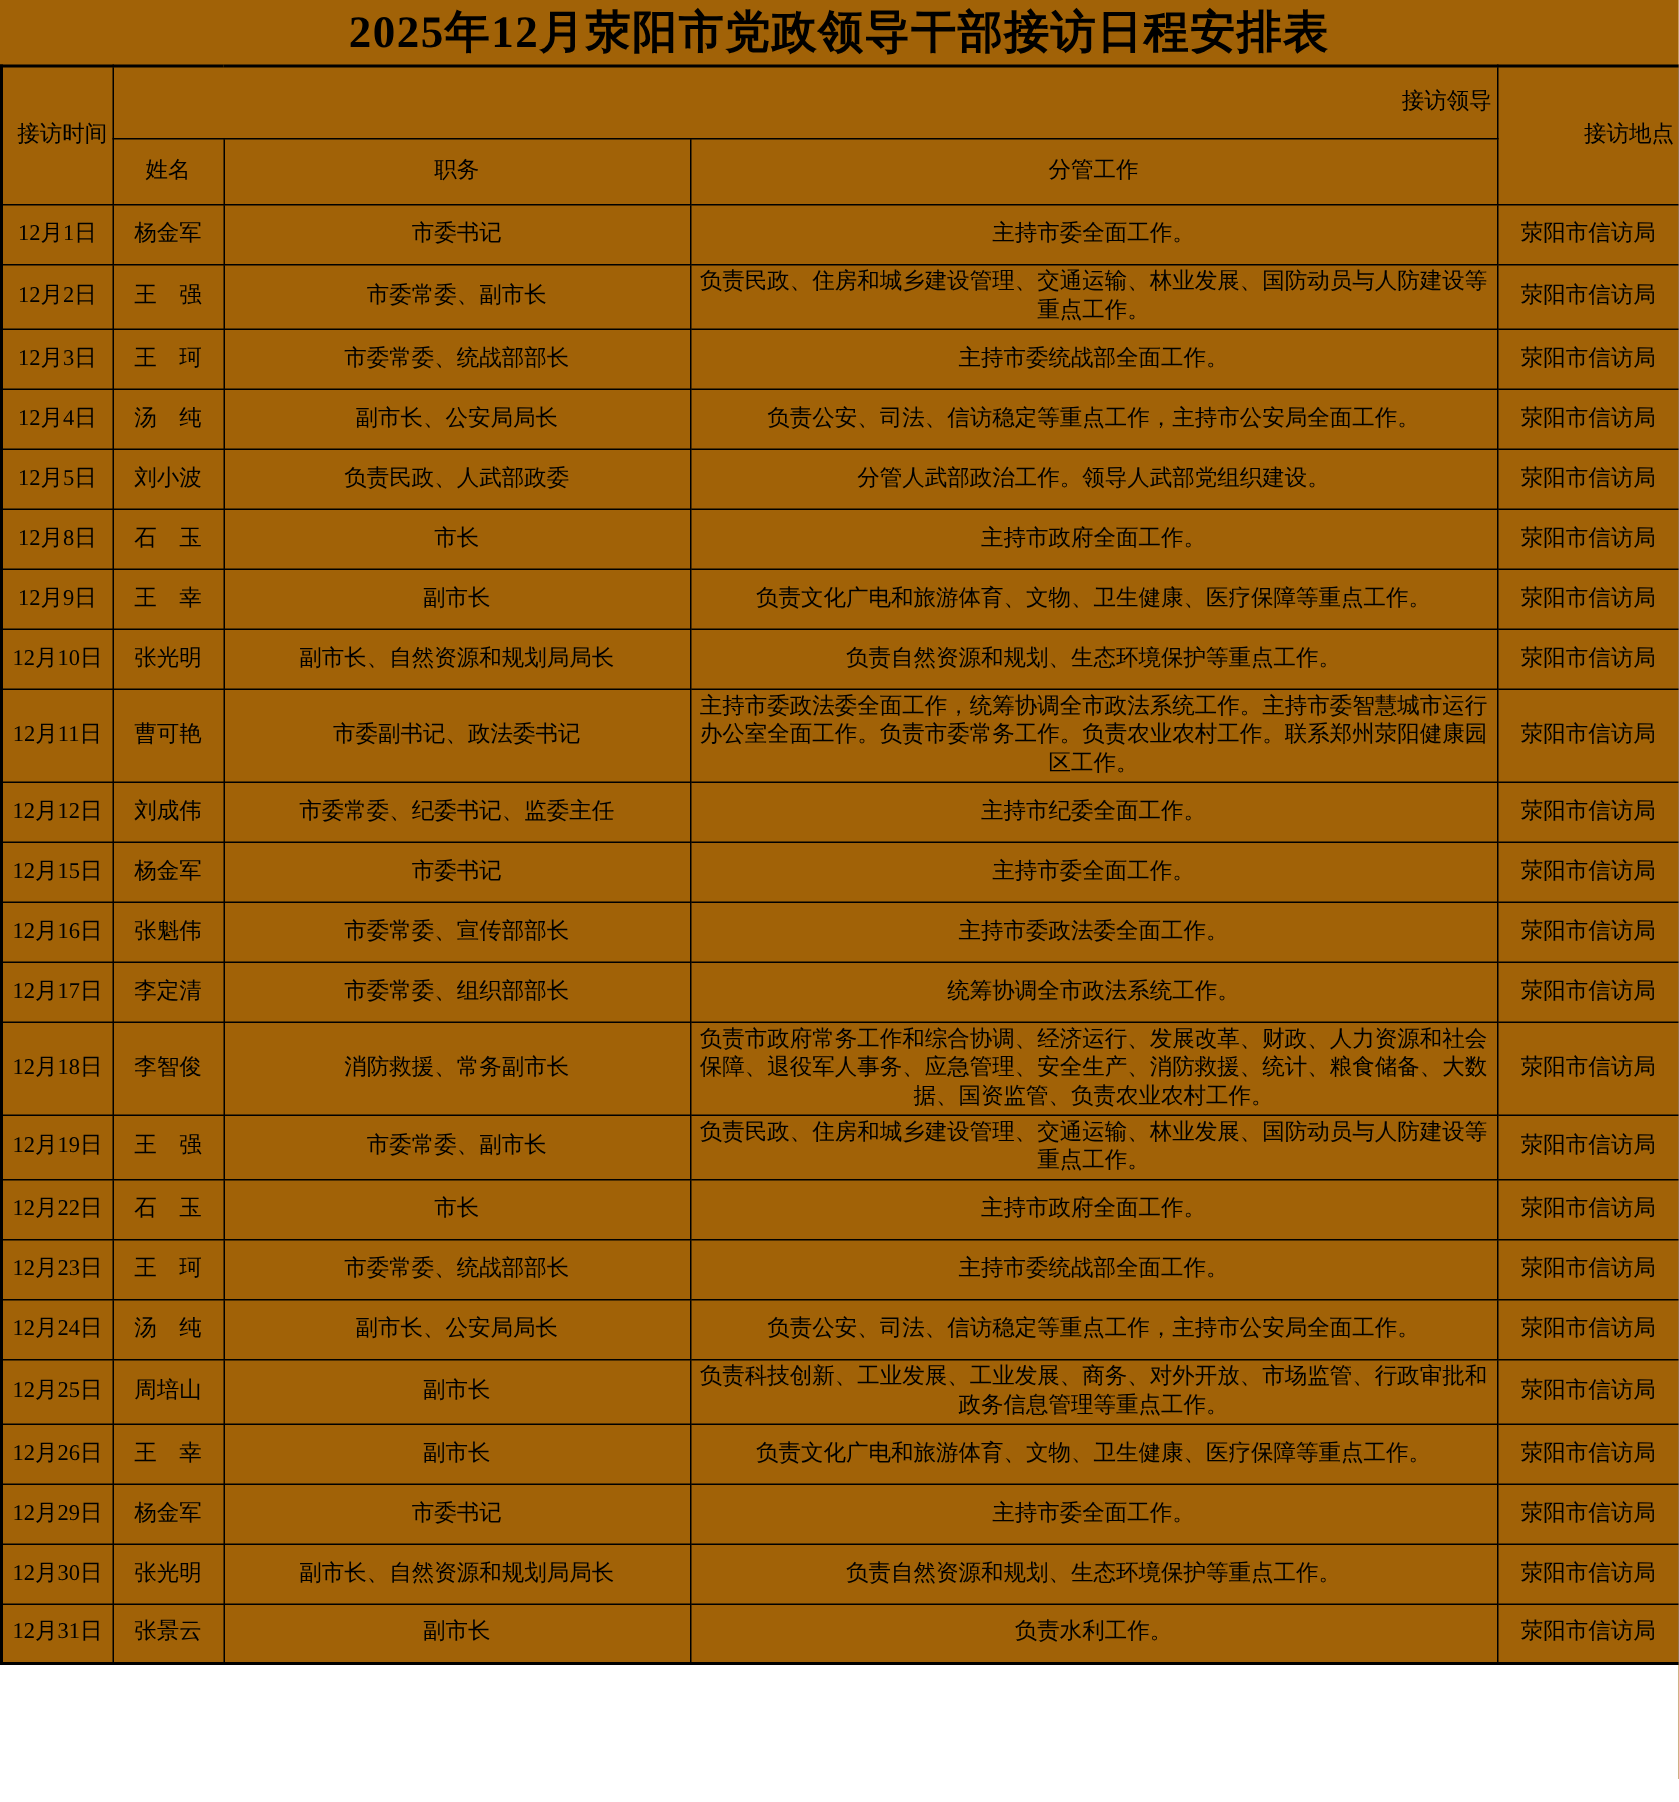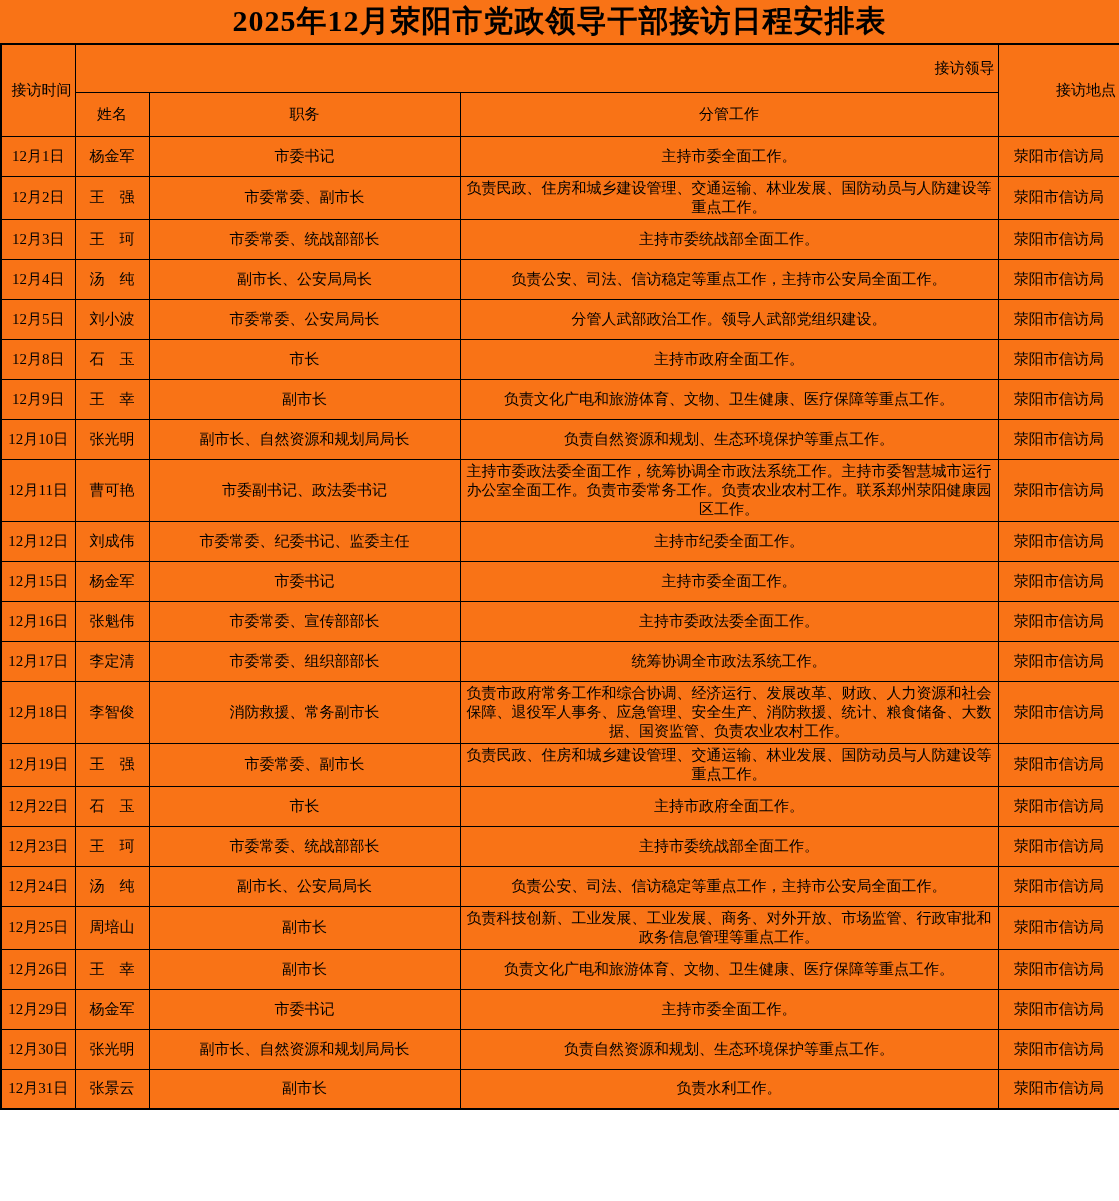--- a/index.html
+++ b/index.html
@@ -5,21 +5,21 @@
   * { box-sizing: border-box; }
   html, body {
     margin: 0;
     padding: 0;
     background: #ffffff;
     font-family: "Liberation Serif", "DejaVu Serif", serif;
     color: #000000;
   }
   .sheet {
     width: 1119px;
-    background: #f97316;
+    background: #a16207;
   }
   .title {
     width: 1119px;
     height: 43px;
     display: flex;
     align-items: center;
     justify-content: center;
     font-size: 30px;
     font-weight: bold;
     letter-spacing: 1px;
@@ -104,21 +104,21 @@
     <td class="cell-date">12月4日</td>
     <td class="cell-name">汤　纯</td>
     <td class="cell-position">副市长、公安局局长</td>
     <td class="cell-duties">负责公安、司法、信访稳定等重点工作，主持市公安局全面工作。</td>
     <td class="cell-location">荥阳市信访局</td>
   </tr>
 
   <tr>
     <td class="cell-date">12月5日</td>
     <td class="cell-name">刘小波</td>
-    <td class="cell-position">市委常委、公安局局长</td>
+    <td class="cell-position">负责民政、人武部政委</td>
     <td class="cell-duties">分管人武部政治工作。领导人武部党组织建设。</td>
     <td class="cell-location">荥阳市信访局</td>
   </tr>
 
   <tr>
     <td class="cell-date">12月8日</td>
     <td class="cell-name">石　玉</td>
     <td class="cell-position">市长</td>
     <td class="cell-duties">主持市政府全面工作。</td>
     <td class="cell-location">荥阳市信访局</td>

